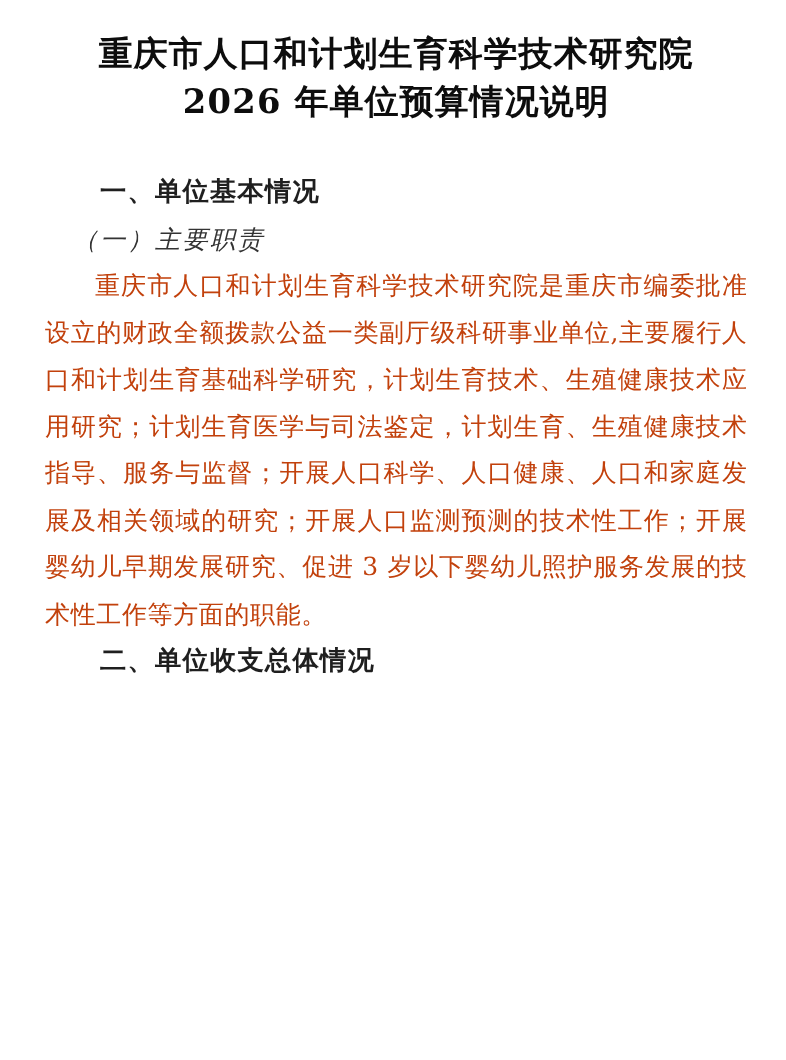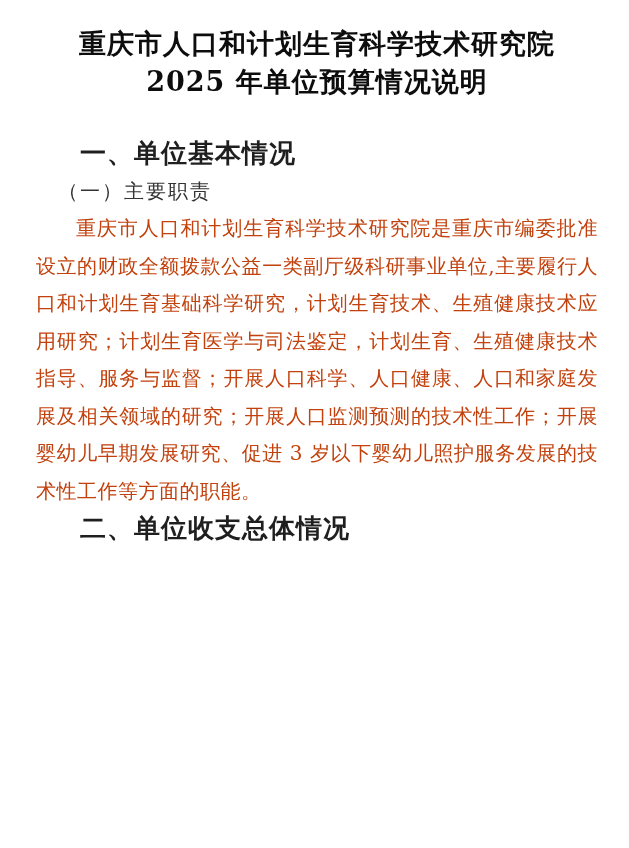--- a/index.html
+++ b/index.html
@@ -25,40 +25,41 @@
     font-weight: bold;
     color: #0d0d0d;
     letter-spacing: 1px;
     font-family: "DejaVu Serif", "Liberation Serif", serif;
   }
   .doc-title .title-line {
     display: block;
   }
   .sec-heading {
     margin: 0;
-    font-size: 26px;
+    font-size: 21px;
     line-height: 37.5px;
     font-weight: bold;
     color: #1f1f1f;
     text-indent: 44px;
     letter-spacing: 1px;
     font-family: "DejaVu Sans", "Liberation Sans", sans-serif;
   }
   .sec-heading.first {
     margin-top: 34px;
   }
   .sub-heading {
     margin: 0;
     font-size: 20px;
     line-height: 37.5px;
     font-weight: normal;
     color: #333333;
     text-indent: 22px;
     letter-spacing: 2px;
     font-family: "DejaVu Serif", "Liberation Serif", serif;
+    font-style: italic;
   }
   .body-para {
     margin: 0;
     font-size: 20px;
     line-height: 37.5px;
     color: #c2410c;
     text-indent: 2em;
     text-align: justify;
     letter-spacing: 0.5px;
     font-family: "DejaVu Serif", "Liberation Serif", serif;
@@ -74,21 +75,21 @@
     font-family: "DejaVu Serif", "Liberation Serif", serif;
   }
 </style>
 </head>
 <body>
 
 <div class="page">
 
   <h1 class="doc-title">
     <span class="title-line">重庆市人口和计划生育科学技术研究院</span>
-    <span class="title-line">2025 年单位预算情况说明</span>
+    <span class="title-line">2026 年单位预算情况说明</span>
   </h1>
 
   <h2 class="sec-heading first">一、单位基本情况</h2>
 
   <h3 class="sub-heading">（一）主要职责</h3>
 
   <p class="body-para">重庆市人口和计划生育科学技术研究院是重庆市编委批准设立的财政全额拨款公益一类副厅级科研事业单位,主要履行人口和计划生育基础科学研究，计划生育技术、生殖健康技术应用研究；计划生育医学与司法鉴定，计划生育、生殖健康技术指导、服务与监督；开展人口科学、人口健康、人口和家庭发展及相关领域的研究；开展人口监测预测的技术性工作；开展婴幼儿早期发展研究、促进 3 岁以下婴幼儿照护服务发展的技术性工作等方面的职能。</p>
 
 
 

